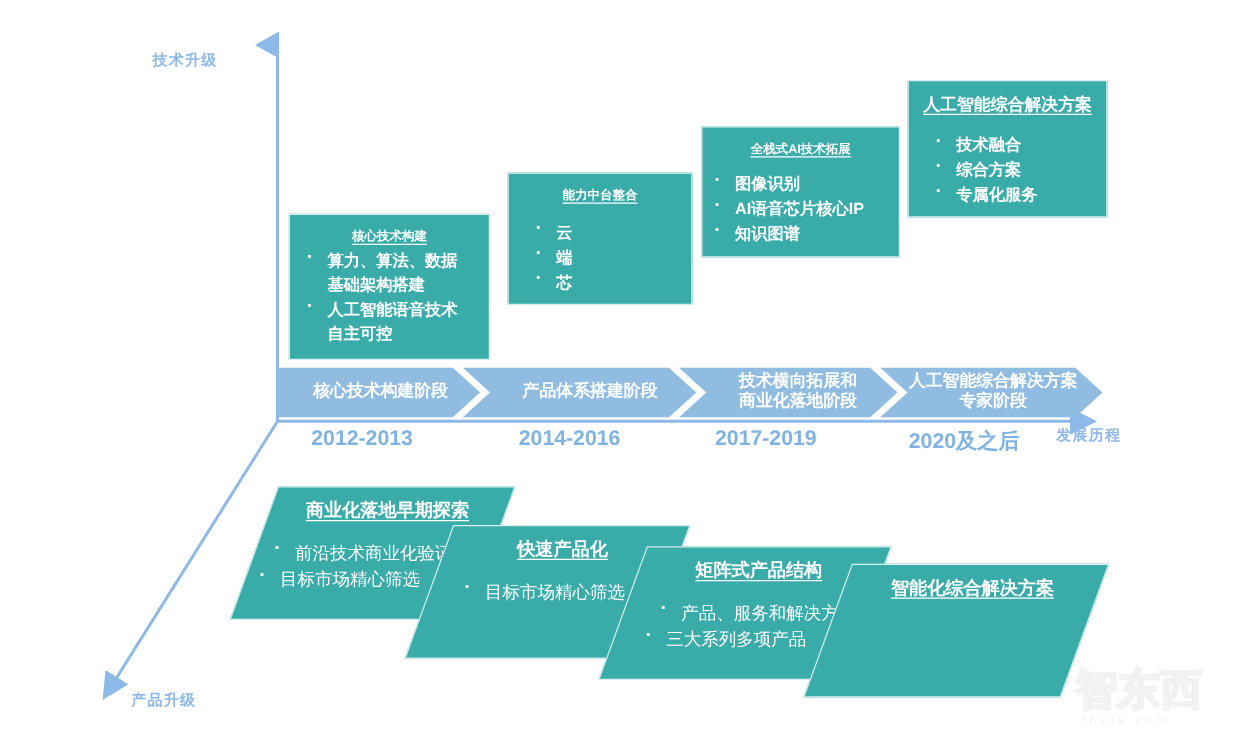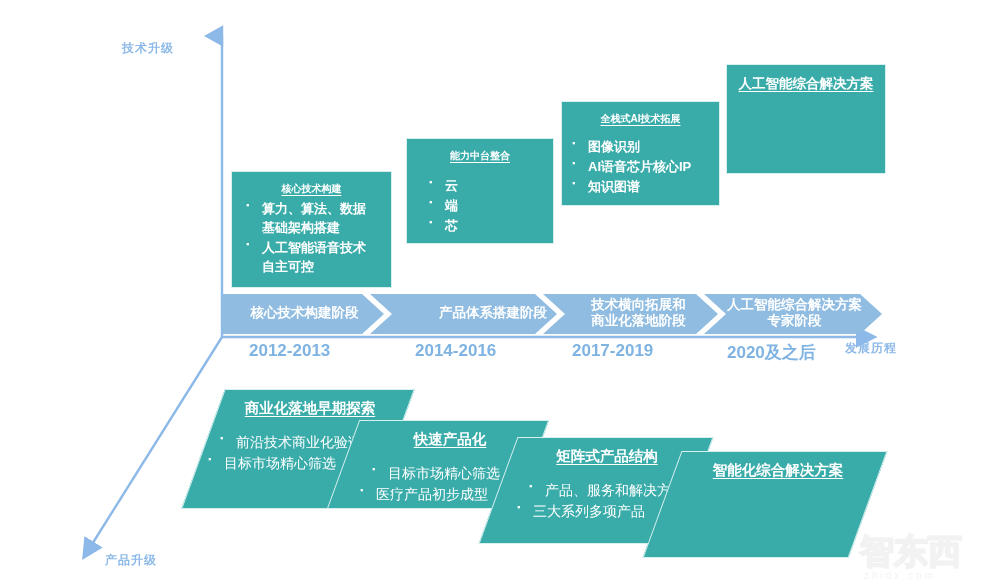--- a/index.html
+++ b/index.html
@@ -67,25 +67,25 @@
   .para .content{position:absolute;left:0;top:0;width:100%;height:100%;}
   .p-title{
     position:absolute;text-align:center;font-weight:bold;font-size:14.5px;
     text-decoration:underline;text-underline-offset:3px;white-space:nowrap;
   }
   .p-list{list-style:none;margin:0;padding:0;position:absolute;font-size:14px;
     line-height:1.5;font-weight:normal;white-space:nowrap;}
   .p-list li{position:relative;padding-left:16px;}
   .p-list li:before{content:"\25AA";position:absolute;left:0;top:0px;font-size:9px;color:#ffffff;}
 
-  #box-b1{left:203px;top:389px;width:190px;height:120px;}
+  #box-b1{left:203px;top:389px;width:190px;height:107px;}
   #box-b1 .p-title{left:32px;top:10px;width:150px;}
   #box-b1 .p-list{left:17px;top:43px;}
 
-  #box-b2{left:343px;top:420px;width:190px;height:89px;}
+  #box-b2{left:343px;top:420px;width:190px;height:107px;}
   #box-b2 .p-title{left:32px;top:10px;width:150px;}
   #box-b2 .p-list{left:17px;top:43px;}
 
   #box-b3{left:498px;top:437px;width:196px;height:107px;}
   #box-b3 .p-title{left:34px;top:10px;width:150px;}
   #box-b3 .p-list{left:19px;top:43px;}
 
   #box-b4{left:662px;top:451px;width:206px;height:107px;}
   #box-b4 .p-title{left:36px;top:10px;width:160px;}
   #box-b4 .p-list{left:21px;top:43px;}
@@ -149,31 +149,36 @@
     <div class="teal-title">全栈式AI技术拓展</div>
     <ul class="teal-list" style="padding-left:10px;margin-top:12px;">
       <li>图像识别</li>
       <li>AI语音芯片核心IP</li>
       <li>知识图谱</li>
     </ul>
   </div>
 
   <div class="teal-box" id="box-t4">
     <div class="teal-title" style="font-size:13.5px;">人工智能综合解决方案</div>
+    <ul class="teal-list" style="padding-left:22px;margin-top:14px;">
+      <li>技术融合</li>
+      <li>综合方案</li>
+      <li>专属化服务</li>
+    </ul>
   </div>
 
   <div id="chevrons">
     <svg width="660" height="40" viewBox="0 0 660 40">
       <path d="M0 0 L140 0 L162 20 L140 40 L0 40 Z" fill="#8fbce0"></path>
       <path d="M148 0 L313 0 L335 20 L313 40 L148 40 L170 20 Z" fill="#8fbce0"></path>
       <path d="M321 0 L474 0 L496 20 L474 40 L321 40 L343 20 Z" fill="#8fbce0"></path>
       <path d="M482 0 L638 0 L660 20 L638 40 L482 40 L504 20 Z" fill="#8fbce0"></path>
     </svg>
     <div class="chev-label" style="left:10px;top:11px;width:145px;">核心技术构建阶段</div>
-    <div class="chev-label" style="left:175px;top:11px;width:150px;text-align:right;">产品体系搭建阶段</div>
+    <div class="chev-label" style="left:175px;top:11px;width:150px;">产品体系搭建阶段</div>
     <div class="chev-label" style="left:344px;top:3px;width:145px;">
       <span>技术横向拓展和</span><br>
       <span>商业化落地阶段</span>
     </div>
     <div class="chev-label" style="left:500px;top:3px;width:145px;">
       <span>人工智能综合解决方案</span><br>
       <span>专家阶段</span>
     </div>
   </div>
 
@@ -192,21 +197,20 @@
       </ul>
     </div>
   </div>
 
   <div class="para" id="box-b2">
     <div class="shape"></div>
     <div class="content">
       <div class="p-title">快速产品化</div>
       <ul class="p-list">
         <li style="margin-left:12px;">目标市场精心筛选</li>
-        <li>医疗产品初步成型</li>
       </ul>
     </div>
   </div>
 
   <div class="para" id="box-b3">
     <div class="shape"></div>
     <div class="content">
       <div class="p-title">矩阵式产品结构</div>
       <ul class="p-list">
         <li style="margin-left:12px;">产品、服务和解决方案</li>

